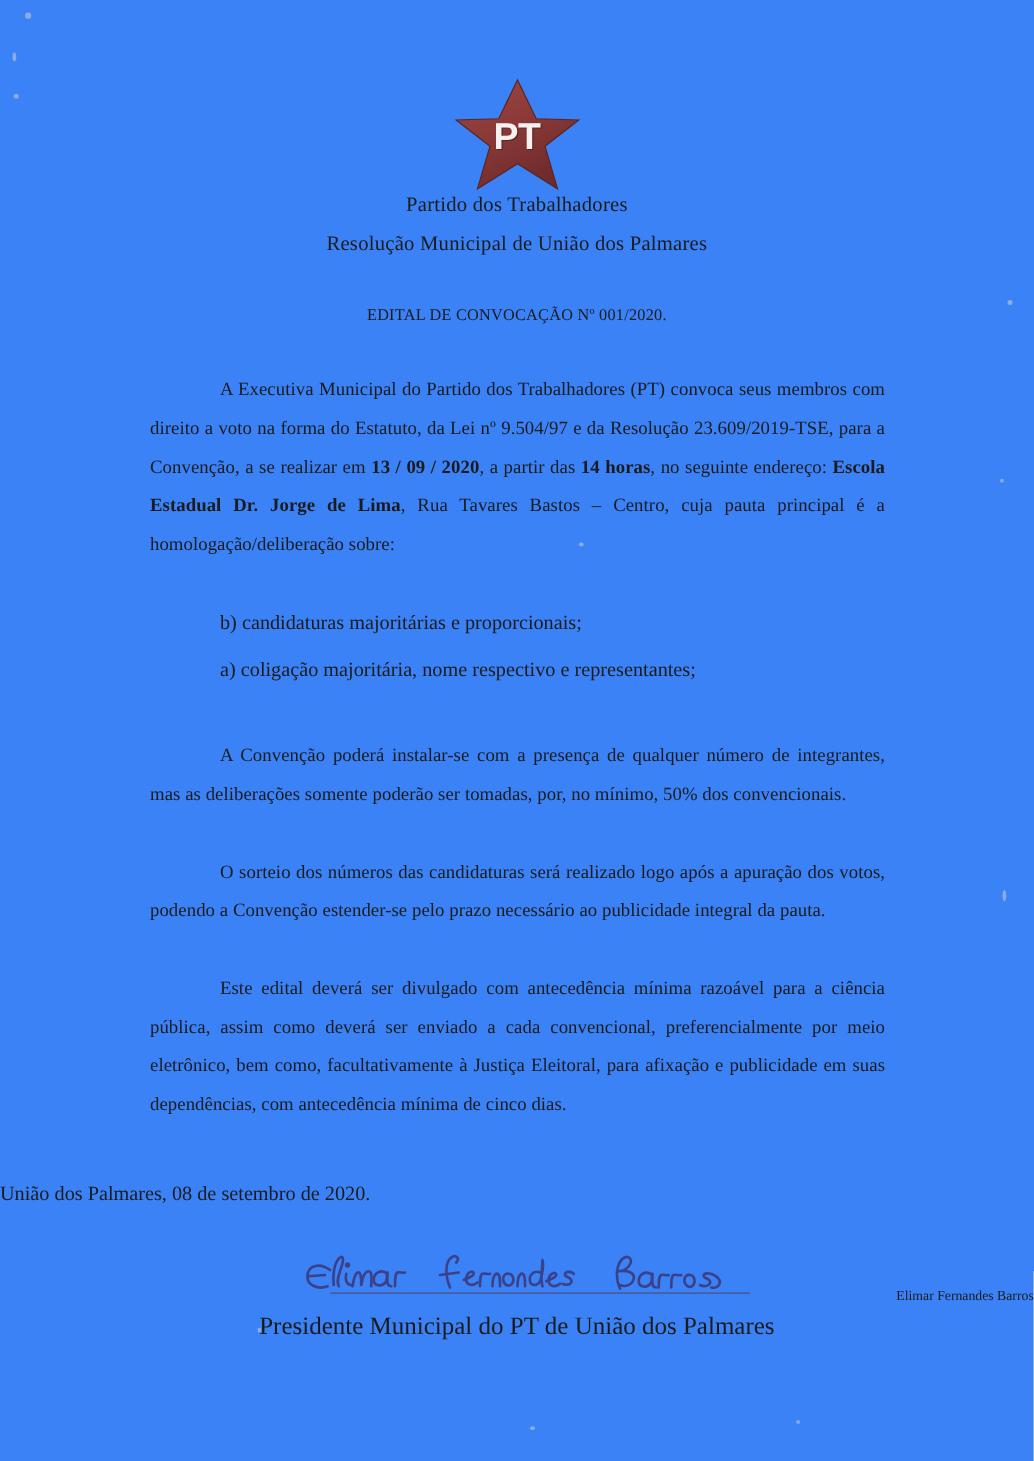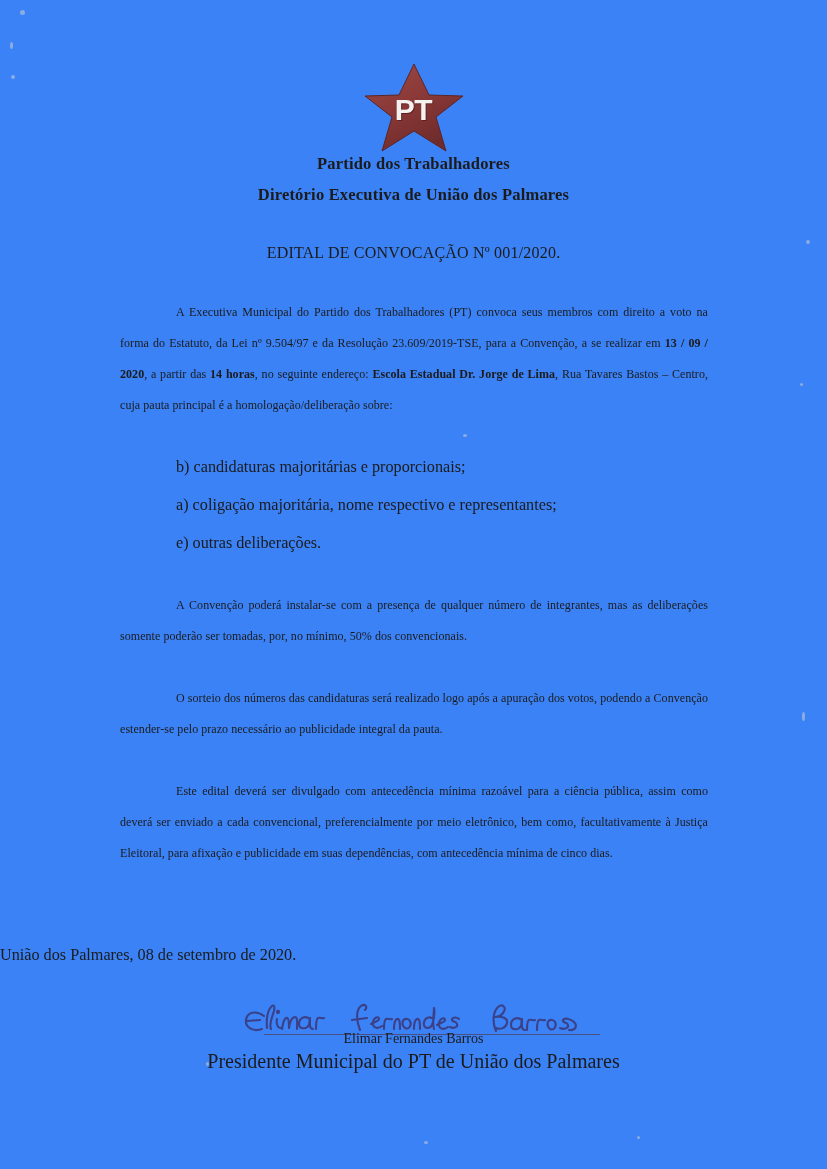--- a/index.html
+++ b/index.html
@@ -56,47 +56,47 @@
     color: #f4f2f0;
     text-shadow: 1px 1px 0 rgba(90,28,28,.85);
   }
 
   
   .org-line {
     position: absolute;
     left: 0;
     right: 0;
     text-align: center;
-    font-weight: bold;
+    font-weight: normal;
     font-size: 16.5px;
     letter-spacing: .2px;
   }
   .org-line.l1 { top: 154px; }
   .org-line.l2 { top: 185px; }
 
   .doc-title {
     position: absolute;
     left: 0;
     right: 0;
     top: 244px;
     text-align: center;
-    font-size: 16px;
+    font-size: 13px;
     letter-spacing: .2px;
   }
 
   
   .body-block {
     position: absolute;
     left: 120px;
     top: 297px;
     width: 588px;
   }
   p.para {
     margin: 0 0 0 0;
-    font-size: 12px;
+    font-size: 15px;
     line-height: 31px;
     text-align: justify;
     text-indent: 56px;
     letter-spacing: .05px;
   }
   p.para.last-line-left { text-align-last: left; }
 
   .gap { height: 31px; }
 
   ul.items {
@@ -150,22 +150,22 @@
     top: 1034px;
     width: 336px;
     height: 1px;
     background: #4a4f86;
   }
   .sign-name {
     position: absolute;
     left: 0;
     right: 0;
     top: 1031px;
-    text-align: center;
-    font-size: 14px;
+    text-align: right;
+    font-size: 11px;
   }
   .sign-role {
     position: absolute;
     left: 0;
     right: 0;
     top: 1050px;
     text-align: center;
     font-size: 20px;
   }
 </style>
@@ -195,34 +195,33 @@
             <stop offset="100%" stop-color="#6f2b2b"></stop>
           </linearGradient>
         </defs>
         <polygon points="52,2 67,33 101,34 74,55 84,89 52,69 20,89 30,55 3,34 37,33" fill="url(#starGrad)" stroke="#5c2524" stroke-width="1"></polygon>
       </svg>
       <div class="star-text">PT</div>
     </div>
   </div>
 
   <div class="org-line l1">Partido dos Trabalhadores</div>
-  <div class="org-line l2">Diretório Executiva de União dos Palmares</div>
+  <div class="org-line l2">Resolução Municipal de União dos Palmares</div>
 
   <div class="doc-title">EDITAL DE CONVOCAÇÃO Nº 001/2020.</div>
 
   <div class="body-block">
 
     <p class="para last-line-left"><span>A Executiva Municipal do Partido dos Trabalhadores (PT) convoca seus membros com direito a voto na forma do Estatuto, da Lei nº 9.504/97 e da Resolução 23.609/2019-TSE, para a Convenção, a se realizar em </span><b class="bold">13 / 09 / 2020</b><span>, a partir das </span><b class="bold">14 horas</b><span>, no seguinte endereço: </span><b class="bold">Escola Estadual Dr. Jorge de Lima</b><span>, Rua Tavares Bastos – Centro, cuja pauta principal é a homologação/deliberação sobre:</span></p>
 
     <div class="gap"></div>
 
     <ul class="items">
       <li class="spaced">b) candidaturas majoritárias e proporcionais;</li>
       <li class="spaced">a) coligação majoritária, nome respectivo e representantes;</li>
-      <li>e) outras deliberações.</li>
     </ul>
 
     <div class="gap"></div>
 
     <p class="para last-line-left">A Convenção poderá instalar-se com a presença de qualquer número de integrantes, mas as deliberações somente poderão ser tomadas, por, no mínimo, 50% dos convencionais.</p>
 
     <div class="gap"></div>
 
     <p class="para last-line-left">O sorteio dos números das candidaturas será realizado logo após a apuração dos votos, podendo a Convenção estender-se pelo prazo necessário ao publicidade integral da pauta.</p>
 

